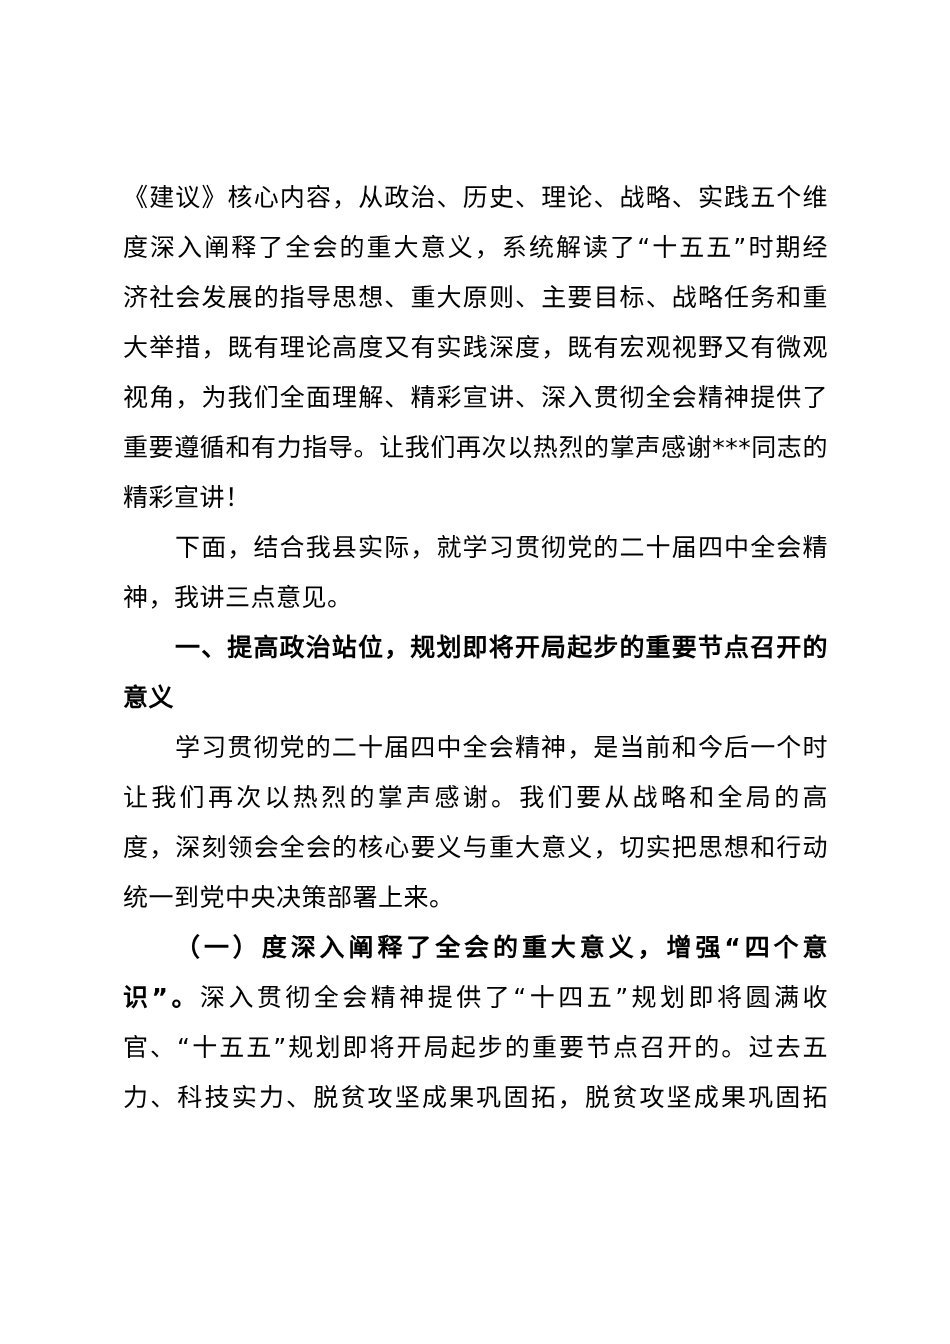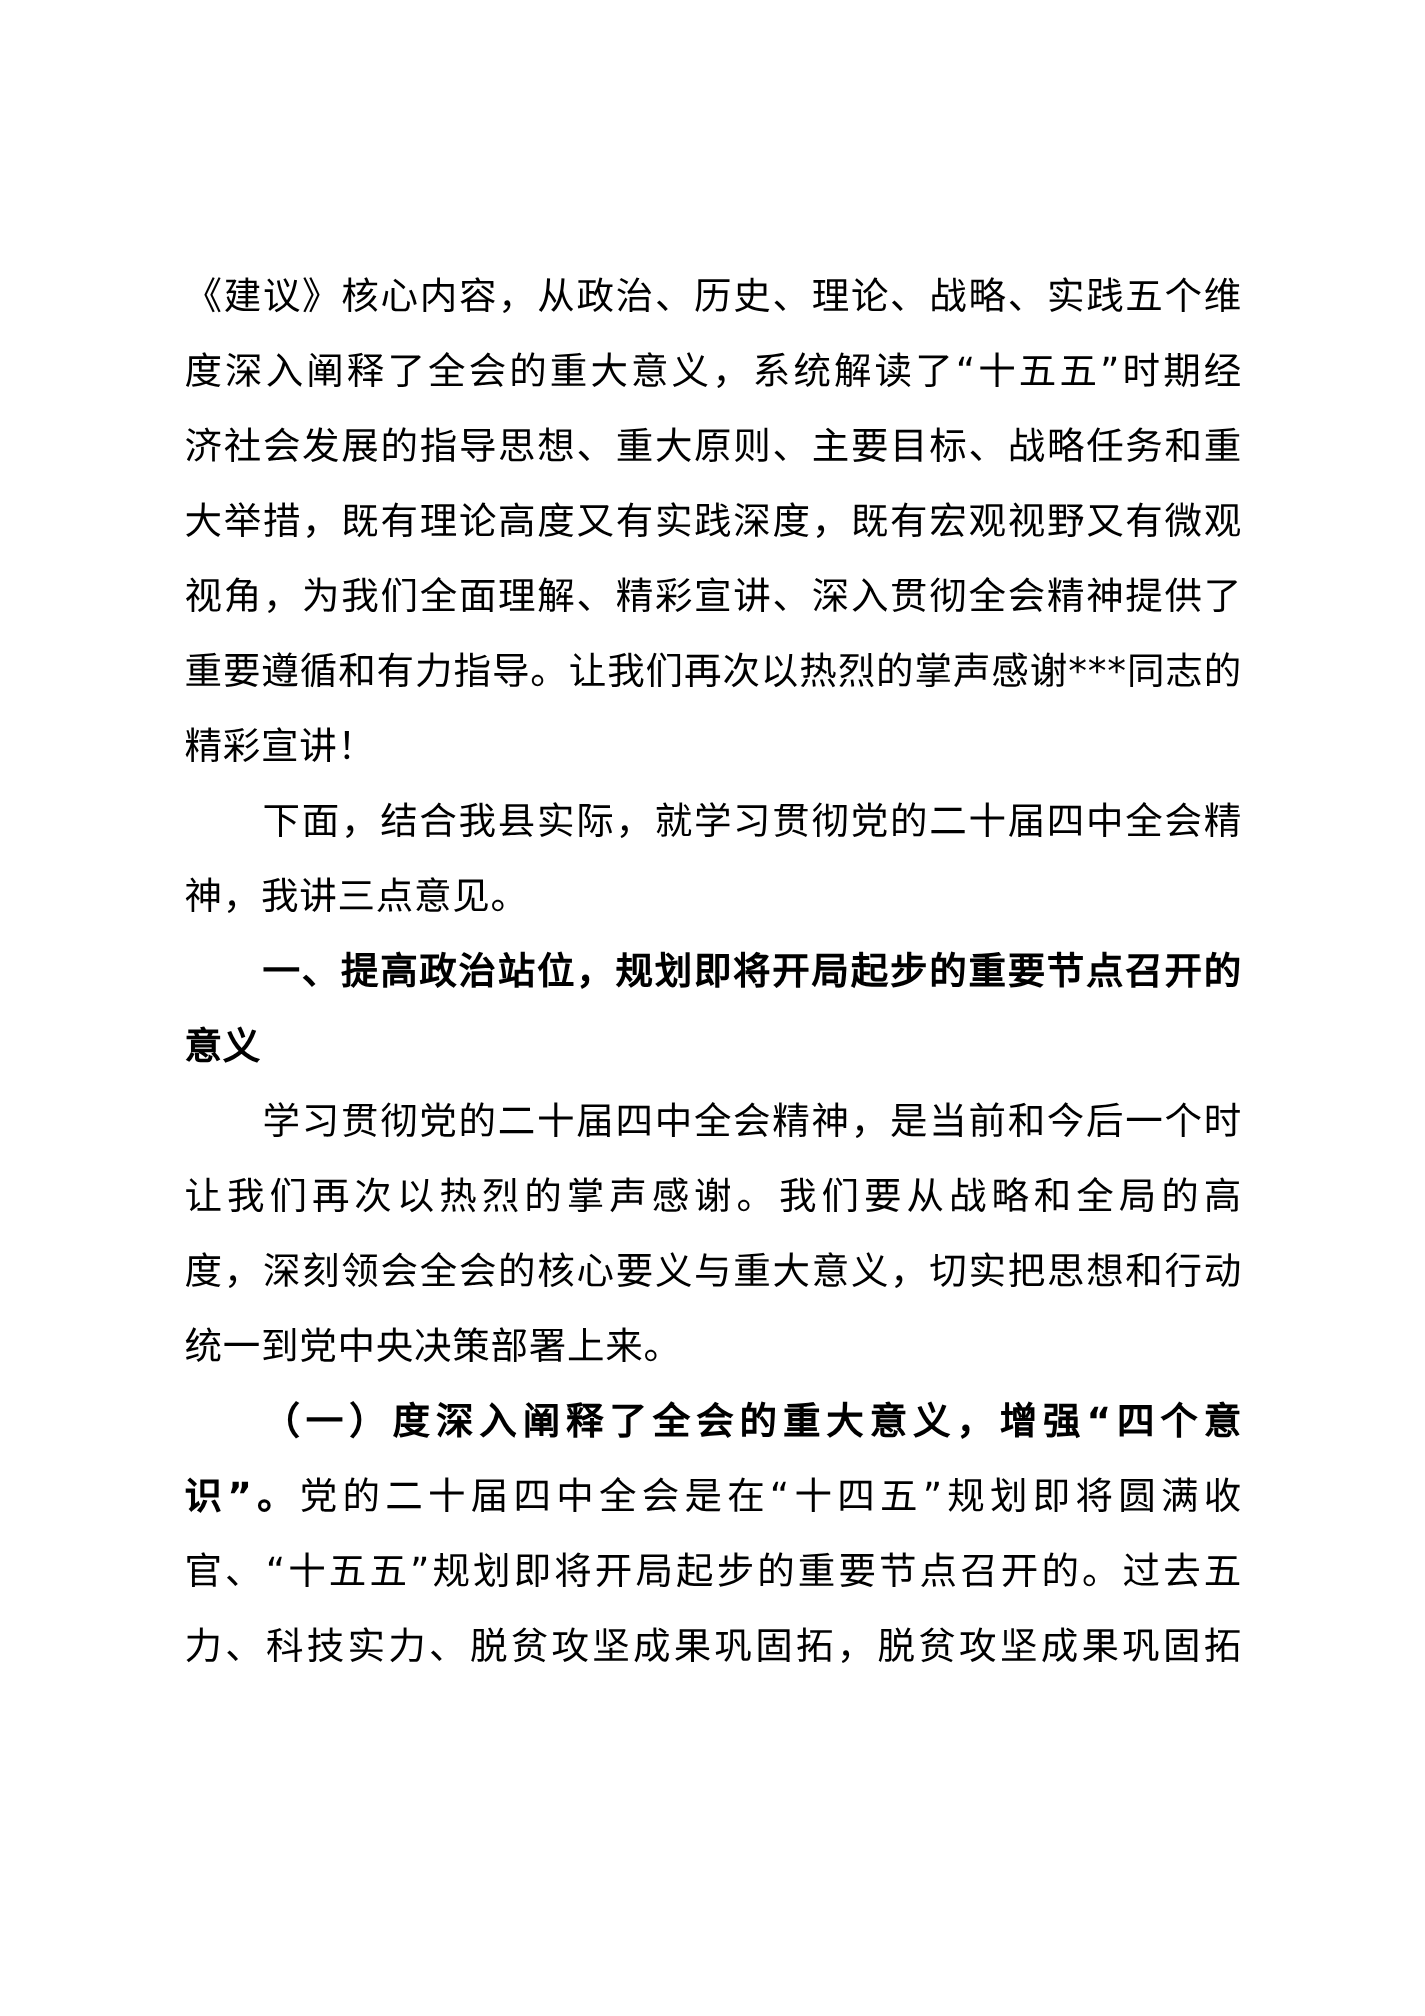--- a/index.html
+++ b/index.html
@@ -62,17 +62,17 @@
       <div class="line left"><span>精彩宣讲！</span></div>
       <div class="line indent"><span>下面，结合我县实际，就学习贯彻党的二十届四中全会精</span></div>
       <div class="line left"><span>神，我讲三点意见。</span></div>
       <div class="line indent heading"><span class="bold">一、提高政治站位，规划即将开局起步的重要节点召开的</span></div>
       <div class="line left heading"><span class="bold">意义</span></div>
       <div class="line indent"><span>学习贯彻党的二十届四中全会精神，是当前和今后一个时</span></div>
       <div class="line"><span>让我们再次以热烈的掌声感谢。我们要从战略和全局的高</span></div>
       <div class="line"><span>度，深刻领会全会的核心要义与重大意义，切实把思想和行动</span></div>
       <div class="line left"><span>统一到党中央决策部署上来。</span></div>
       <div class="line indent"><span class="bold">（一）度深入阐释了全会的重大意义，增强“四个意</span></div>
-      <div class="line"><span class="bold">识”。</span><span>党的二十届四中全会是在“十四五”规划即将圆满收</span></div>
+      <div class="line"><span class="bold">识”。</span><span>深入贯彻全会精神提供了“十四五”规划即将圆满收</span></div>
       <div class="line"><span>官、“十五五”规划即将开局起步的重要节点召开的。过去五</span></div>
       <div class="line"><span>力、科技实力、脱贫攻坚成果巩固拓，脱贫攻坚成果巩固拓</span></div>
     </div>
 </div>
 
 </body></html>

